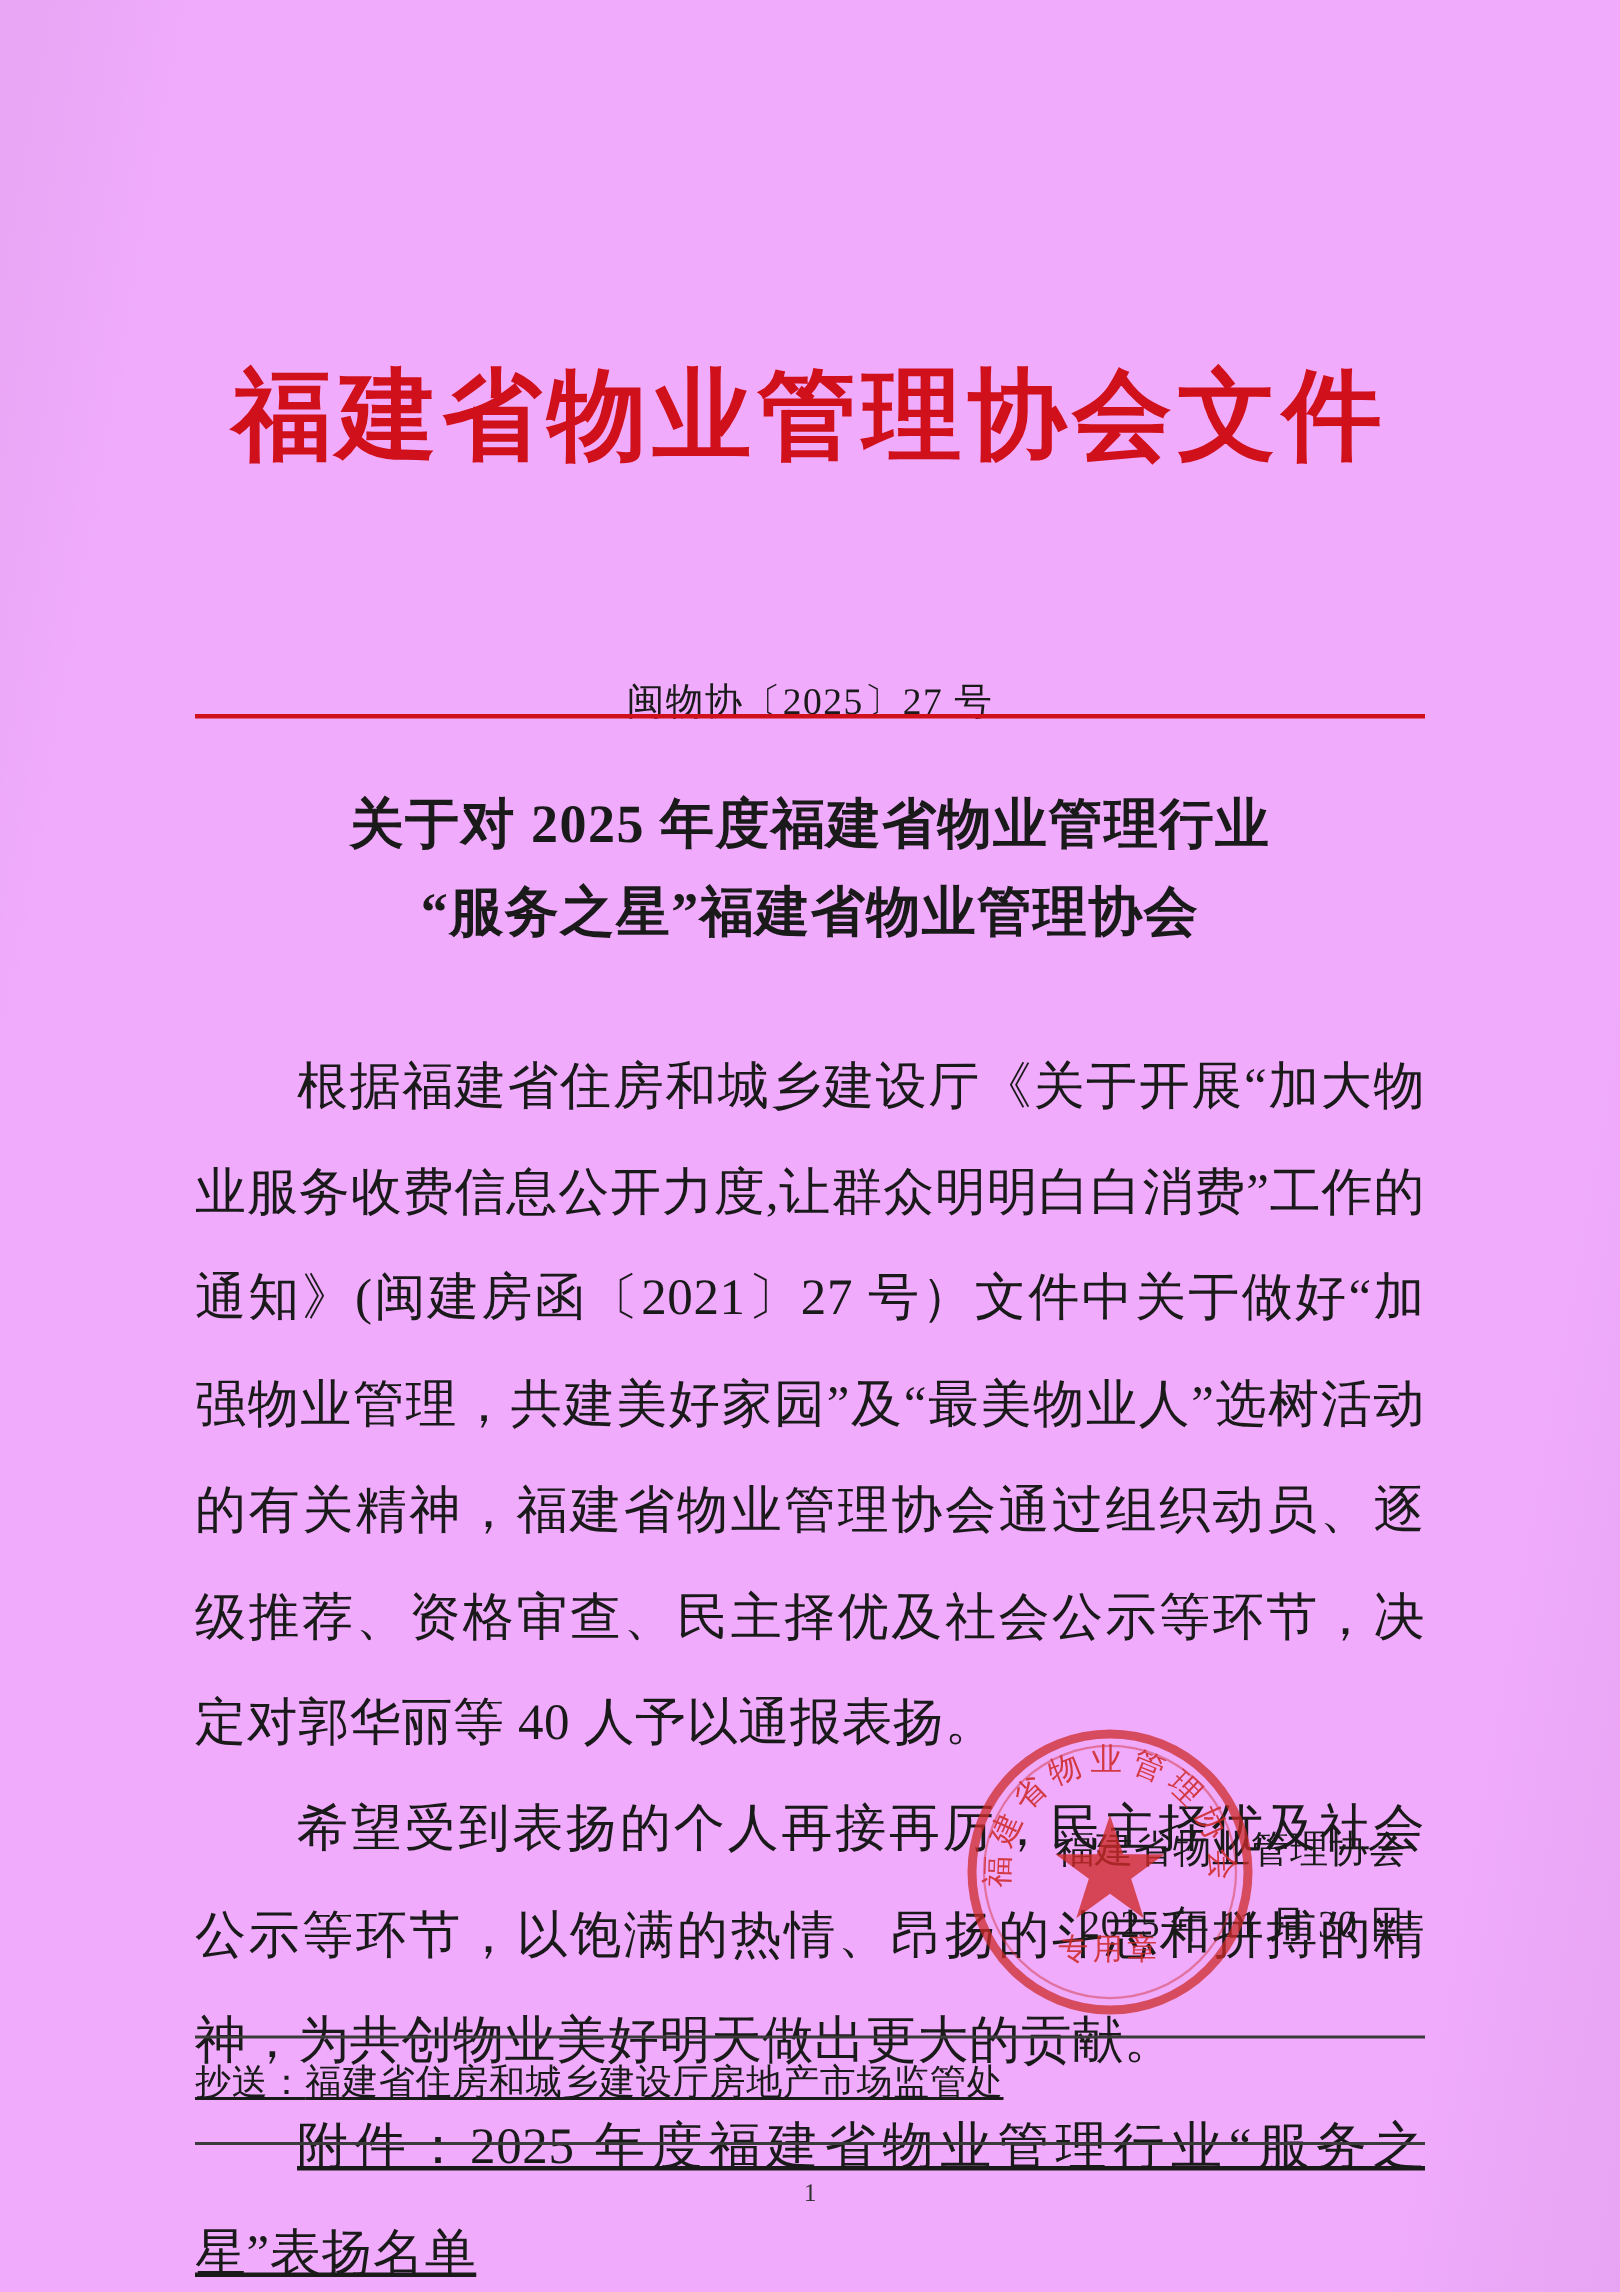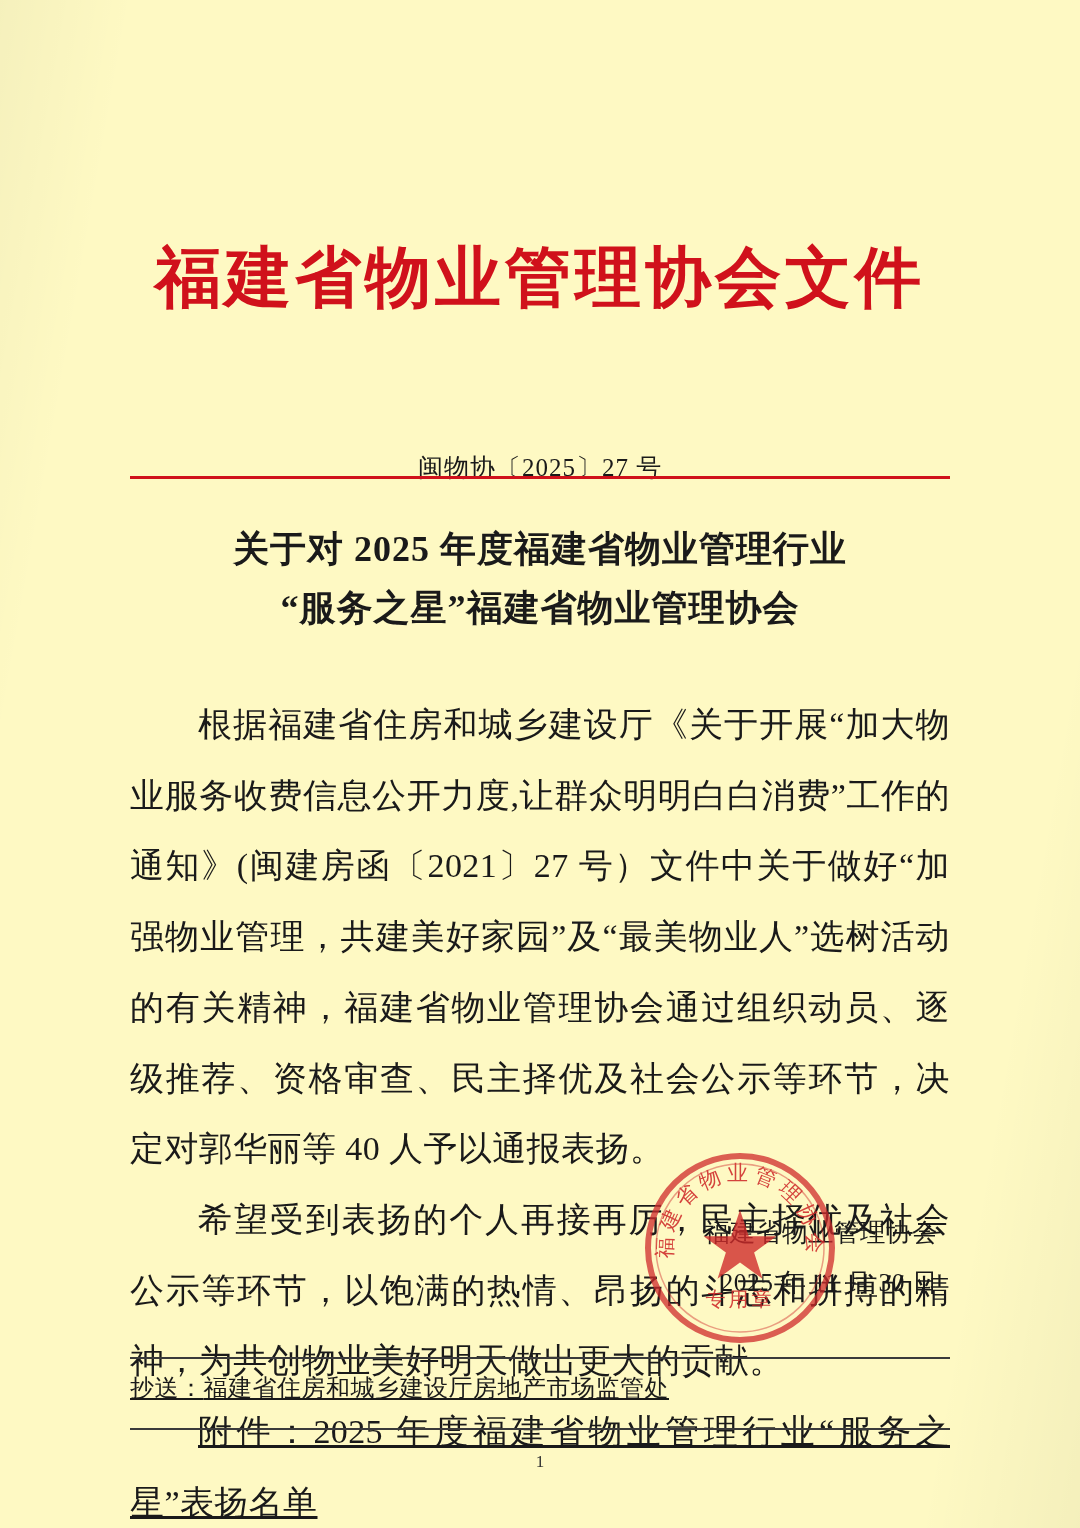--- a/index.html
+++ b/index.html
@@ -11,21 +11,21 @@
     width: 1080px;
     height: 1528px;
     font-family: "Liberation Serif", "DejaVu Serif", serif;
     color: #1a1a1a;
     position: relative;
     overflow: hidden;
   }
   .page {
     position: absolute;
     inset: 0;
-    background: #fef9c3;
+    background: #f0abfc;
   }
   
   .page::before {
     content: "";
     position: absolute;
     inset: 0;
     background: linear-gradient(100deg, rgba(0,0,0,0.035) 0%, rgba(0,0,0,0) 10%, rgba(0,0,0,0) 88%, rgba(0,0,0,0.04) 100%);
     pointer-events: none;
   }
   .content {

